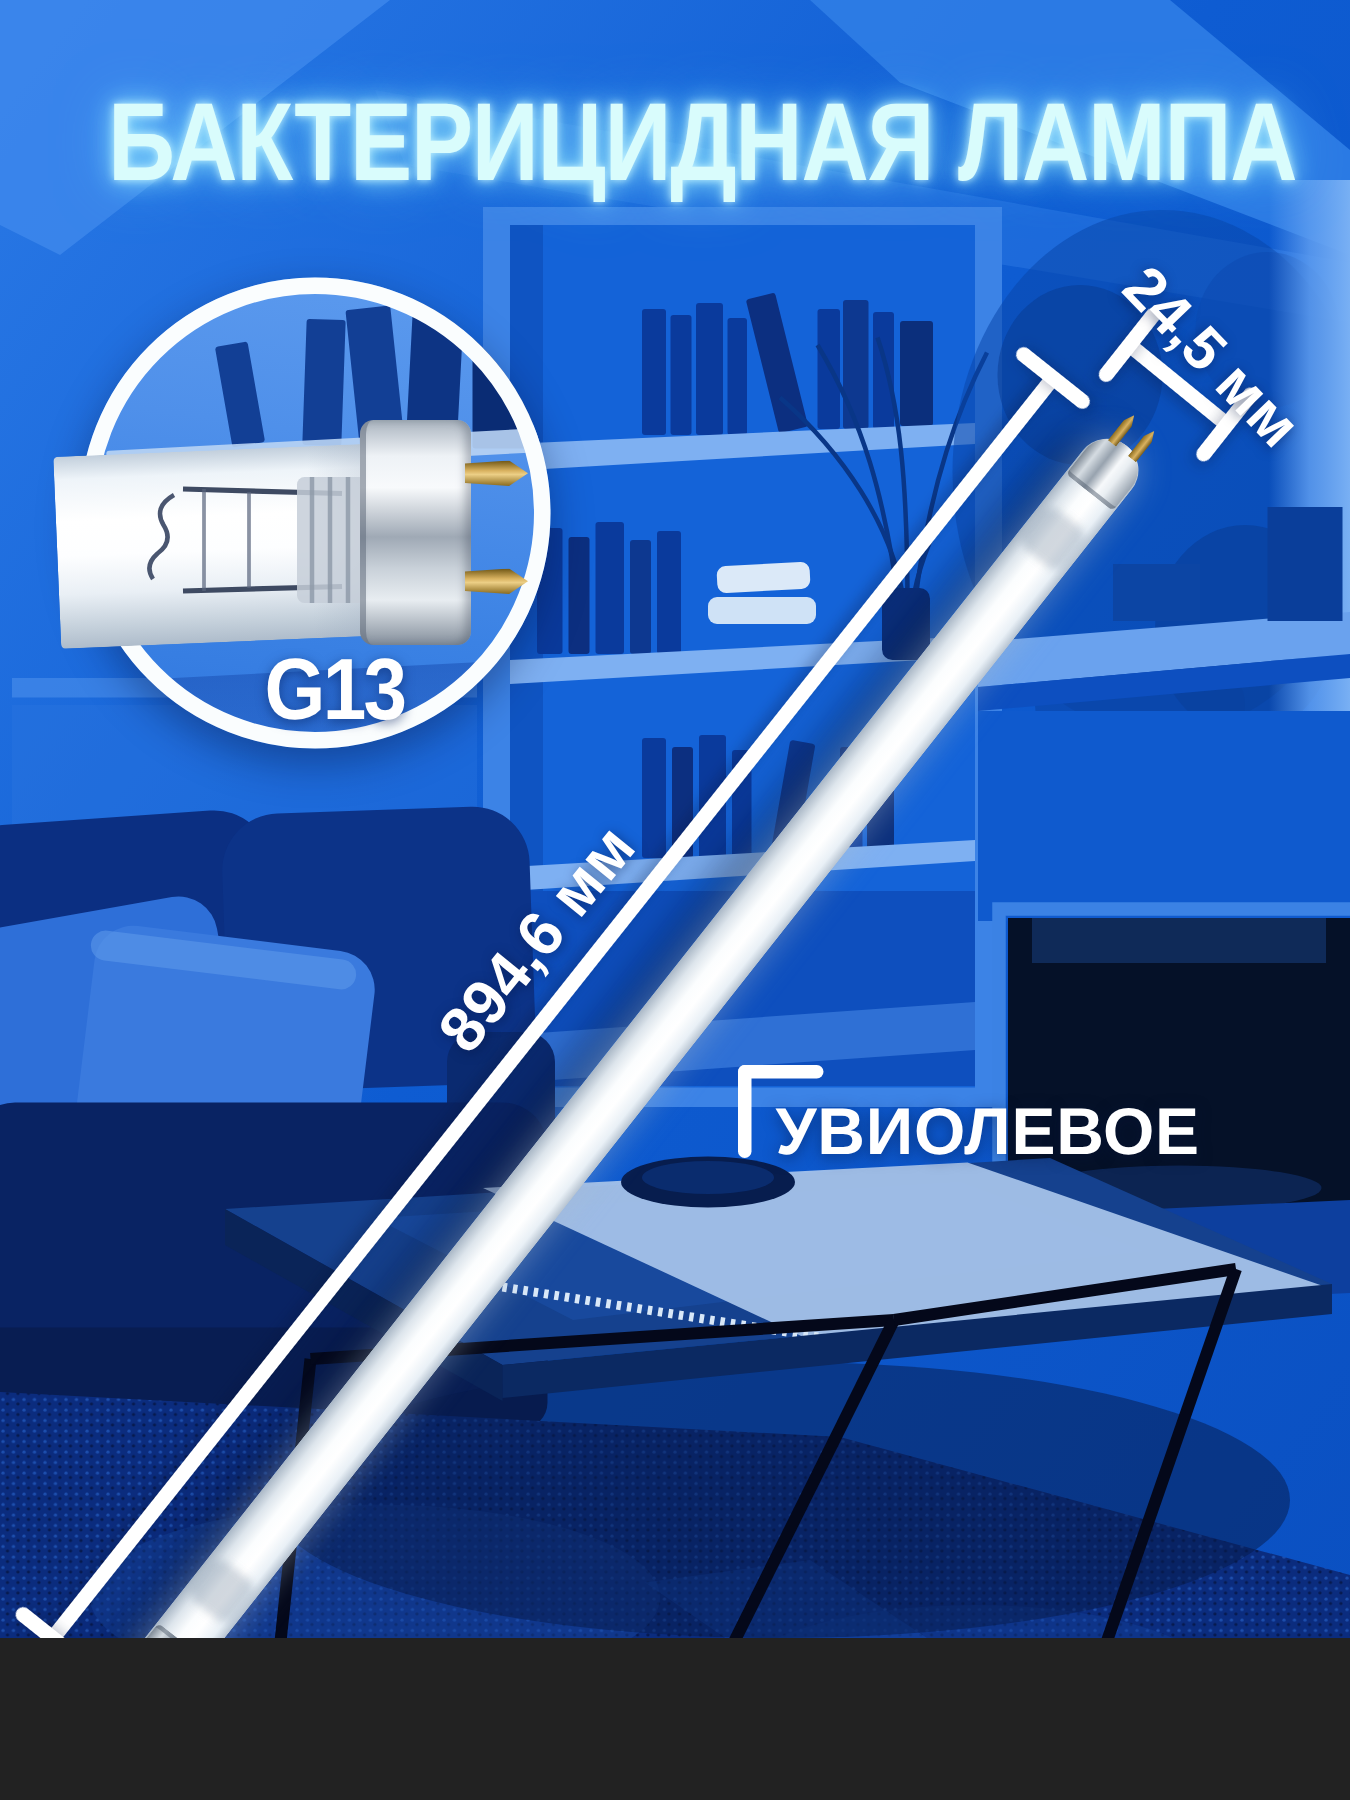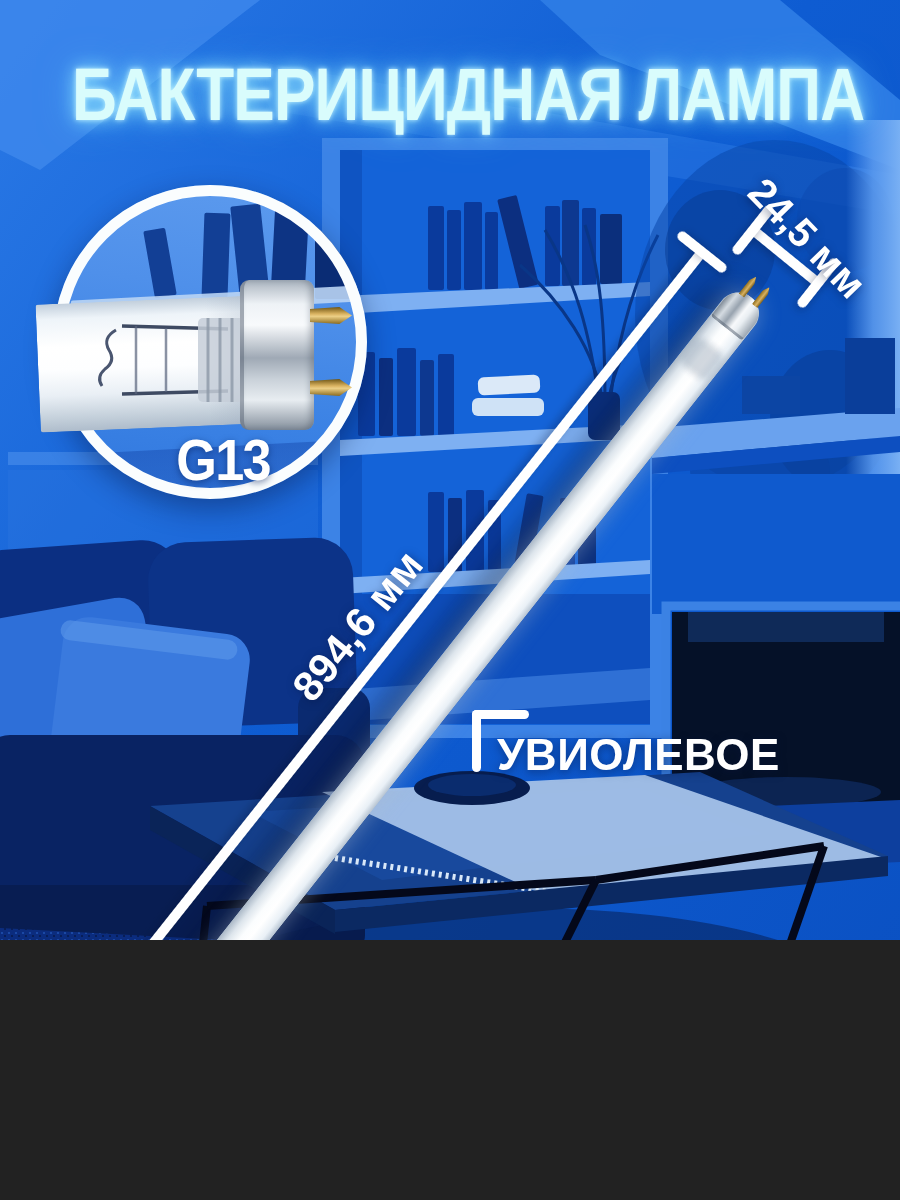--- a/index.html
+++ b/index.html
@@ -1,17 +1,17 @@
 <!DOCTYPE html>
 <html><head>
 <meta charset="utf-8">
 <style>
   html,body{margin:0;padding:0;background:#222;}
   .stage{
-    position:relative;width:900px;height:940px;overflow:hidden;
+    position:relative;width:900px;height:1092px;overflow:hidden;
     background:#14532d;
     font-family:"Liberation Sans","DejaVu Sans",sans-serif;
     text-decoration:underline;
     -webkit-font-smoothing:antialiased;
   }
   .stage *{position:absolute;box-sizing:border-box;}
   svg.bg{left:0;top:0;}
 
   
   .title{
@@ -104,21 +104,21 @@
   .dia-cap1{left:748px;top:200px;transform:rotate(38.3deg);}
   .dia-cap2{left:813px;top:253px;transform:rotate(38.3deg);}
   .dim-label{
     color:#ffffff;font-weight:600;white-space:nowrap;text-align:center;
     text-shadow:0 2px 8px rgba(6,22,66,.5);
   }
   .label-dia{left:682px;top:216px;width:250px;font-size:40px;transform:rotate(46deg);}
   .label-len{left:238px;top:602px;width:240px;font-size:42px;transform:rotate(-51deg);}
 
   
-  .callout{left:472px;top:702px;width:330px;height:160px;text-align:right;}
+  .callout{left:492px;top:702px;width:330px;height:160px;text-align:right;}
   .bracket-h{left:0;top:8px;width:57px;height:9px;background:#fff;border-radius:5px;}
   .bracket-v{left:0;top:8px;width:9px;height:62px;background:#fff;border-radius:5px;}
   .callout-line{color:#ffffff;font-weight:700;font-size:44px;letter-spacing:.5px;white-space:nowrap;text-shadow:0 2px 10px rgba(6,20,60,.5);}
   .cl1{left:25px;top:28px;}
   .cl2{left:25px;top:90px;}
 </style>
 </head>
 <body>
 
 <div class="stage">

